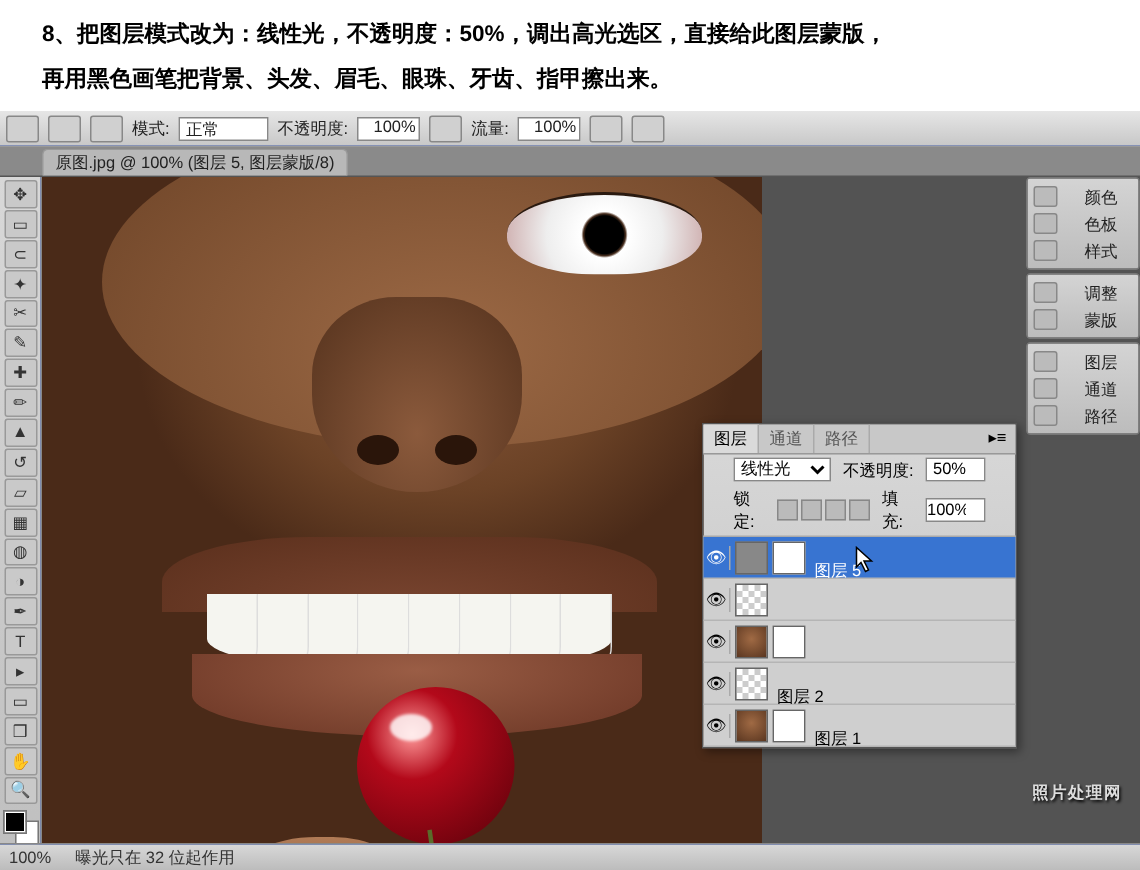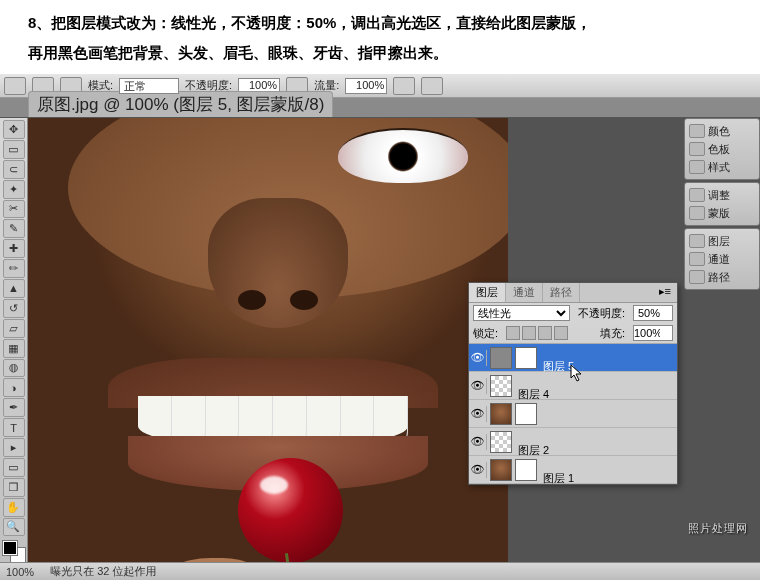--- a/index.html
+++ b/index.html
@@ -5,21 +5,21 @@
   * { box-sizing: border-box; margin: 0; padding: 0; }
   body { width: 760px; height: 580px; font-family: "Microsoft YaHei", SimSun, sans-serif; background: #fff; position: relative; overflow: hidden; }
   .instruction { padding: 8px 28px; font-size: 15px; line-height: 2; color: #000; font-weight: bold; }
   .ps-app { position: absolute; top: 74px; left: 0; right: 0; bottom: 0; background: #1d4ed8; }
   .options-bar { height: 24px; background: linear-gradient(#e6e6e6,#c8c8c8); border-bottom: 1px solid #999; display: flex; align-items: center; font-size: 11px; color: #222; padding-left: 4px; gap: 6px; }
   .opt-icon { width: 22px; height: 18px; background: #d0d0d0; border: 1px solid #888; border-radius: 2px; display:inline-block;}
   .opt-lbl { color:#222; }
   .opt-sel { background:#fff; border:1px solid #888; padding:0 16px 0 4px; height:16px; font-size:11px; min-width:60px; position:relative;}
   .opt-input { background:#fff; border:1px solid #888; padding:0 2px; height:16px; font-size:11px; width:42px; text-align:right;}
   .doc-tab-bar { height: 20px; background: #8a8a8a; border-bottom:1px solid #555; display:flex; align-items:flex-end; padding-left:28px;}
-  .doc-tab { background:#b8b8b8; border:1px solid #999; border-bottom:none; border-radius:4px 4px 0 0; padding:1px 8px; font-size:17px; color:#222;}
+  .doc-tab { background:#b8b8b8; border:1px solid #999; border-bottom:none; border-radius:4px 4px 0 0; padding:1px 8px; font-size:11px; color:#222;}
   .toolbox { position:absolute; top:44px; left:0; width:28px; bottom:18px; background:linear-gradient(#d8d8d8,#c0c0c0); border-right:1px solid #888; display:flex; flex-direction:column; align-items:center; padding-top:2px;}
   .toolbox div.tool { width:22px; height:20px; background:#c9c9c9; border:1px solid #999; margin-bottom:1px; border-radius:2px; display:flex; align-items:center; justify-content:center; font-size:11px; color:#333;}
   .tool.selected { background:#e8e8f8; border:1px solid #5588cc;}
   .color-swatch { width:22px; height:22px; position:relative; margin-top:4px;}
   .fg-sw { position:absolute; top:0; left:0; width:14px; height:14px; background:#000; border:1px solid #fff; outline:1px solid #777;}
   .bg-sw { position:absolute; bottom:0; right:0; width:14px; height:14px; background:#fff; border:1px solid #fff; outline:1px solid #777;}
   .canvas-area { position:absolute; top:44px; left:28px; right:0; bottom:18px; background:#535353; overflow:hidden;}
   .canvas { position:relative; width:480px; height:460px; margin:0; background: radial-gradient(ellipse 200px 160px at 55% 25%, #8b5a3c 0%, #6b4226 60%, #4a2a18 100%); overflow:hidden;}
   
   .forehead { position:absolute; top:-40px; left:40px; width:460px; height:220px; background: radial-gradient(ellipse at 50% 70%, #9c6945, #6b4226); border-radius:50%; }
@@ -32,46 +32,46 @@
   .teeth { position:absolute; top:38px; left:30px; width:270px; height:50px; background:#f5f5f0; border-radius: 0 0 40% 40%; display:flex;}
   .teeth span{flex:1;border-right:1px solid #ddd;border-radius:0 0 30% 30%;}
   .lower-lip { position:absolute; top:78px; left:20px; width:300px; height:55px; background: radial-gradient(ellipse at 50% 20%, #9a5d45, #6a3524); border-radius: 0 0 50% 50%;}
   .cherry { position:absolute; top:340px; left:210px; width:105px; height:105px; background: radial-gradient(circle at 35% 30%, #ff9a9a 0%, #b3091a 30%, #580009 100%); border-radius:50%;}
   .cherry-hl{position:absolute; top:18px; left:22px; width:28px; height:18px; background:rgba(255,255,255,0.8); border-radius:50%; filter:blur(1px);}
   .cherry-stem{position:absolute; top:95px; left:50px; width:3px; height:45px; background:#5a6b2a; transform:rotate(-8deg);}
   .finger { position:absolute; top:440px; left:128px; width:110px; height:60px; background: linear-gradient(#b17b56,#7a4a2f); border-radius: 50% 40% 20% 20%;}
   
   .panel-col { position:absolute; top:44px; right:0; width:76px; bottom:18px; display:flex; flex-direction:column; gap:2px;}
   .mini-panel { background:linear-gradient(#d4d4d4,#bcbcbc); border:1px solid #777; border-radius:3px; padding:3px 4px; font-size:11px; color:#222;}
-  .mini-panel .row{ display:flex; align-items:center; gap:3px; height:18px;}
+  .mini-panel .row{ display:flex; align-items:center; gap:18px; height:18px;}
   .mini-panel .ic{ width:16px; height:14px; background:#bbb; border:1px solid #888; border-radius:2px;}
   
   .layers-panel { position:absolute; top:208px; right:82px; width:210px; background:linear-gradient(#d8d8d8,#c4c4c4); border:1px solid #555; box-shadow:2px 2px 6px rgba(0,0,0,0.4); font-size:11px;}
   .lp-tabs{display:flex; background:#c8c8c8; border-bottom:1px solid #999;}
   .lp-tab{padding:2px 7px; border-right:1px solid #aaa; color:#555;}
   .lp-tab.active{background:#dadada; color:#000;}
   .lp-close{margin-left:auto; padding:2px 6px;}
-  .lp-row{display:flex; align-items:center; padding:2px 4px; gap:8px;}
+  .lp-row{display:flex; align-items:center; padding:2px 20px; gap:8px;}
   .lp-row select,.lp-row input{font-size:11px; height:16px; border:1px solid #888; background:#fff;}
   .lp-row input{width:40px; text-align:right; padding-right:12px;}
   .lp-lock{display:flex; gap:2px; align-items:center;}
   .lp-lock .ic{width:14px;height:14px;background:#bbb;border:1px solid #888;}
   .lp-layerlist{background:#cfcfcf; border-top:1px solid #aaa;}
   .lp-layer{display:flex; align-items:center; height:28px; border-bottom:1px solid #b5b5b5; padding:0 2px; gap:3px;}
   .lp-layer.sel{background:#3874d1; color:#fff;}
   .lp-eye{width:16px;height:16px; display:flex; align-items:center; justify-content:center; border-right:1px solid #aaa; padding-right:2px;}
   .lp-thumb{width:22px;height:22px; background:#888; border:1px solid #666;}
   .lp-thumb.checker{background: repeating-conic-gradient(#ccc 0 25%, #fff 0 50%) 0 0/8px 8px;}
   .lp-thumb.face{background: radial-gradient(circle at 50% 40%, #a06a44, #5a3620);}
   .lp-mask{width:22px;height:22px; background:#fff; border:1px solid #666;}
   .lp-name{flex:1; padding-left:3px;margin-top:17px;}
   .cursor{position:absolute; top:290px; left:570px; width:14px;height:18px; pointer-events:none;}
   .status-bar{position:absolute; bottom:0; left:0; right:0; height:18px; background:linear-gradient(#d8d8d8,#bcbcbc); border-top:1px solid #888; font-size:11px; display:flex; align-items:center; padding-left:6px; gap:16px; color:#333;}
   .watermark{position:absolute; right:12px; bottom:26px; text-align:right; font-family:Arial; text-shadow:1px 1px 2px #000;}
-  .watermark .w1{color:#ddd;font-size:11px;letter-spacing:1px;}
+  .watermark .w1{color:#ddd;font-size:11px;letter-spacing:1px;font-weight:bold;}
   .watermark .w2{color:#fff;font-size:22px;font-weight:bold;font-style:italic;}
   .sougou{position:absolute; right:4px; top:47px; width:18px;height:18px; background:#ff9800; color:#fff; font-size:11px; display:flex; align-items:center; justify-content:center; border-radius:3px; border:1px solid #c66;}
 </style>
 </head>
 <body>
 
 <div class="instruction">
   <span>8、把图层模式改为：线性光，不透明度：50%，调出高光选区，直接给此图层蒙版，</span><br>
   <span>再用黑色画笔把背景、头发、眉毛、眼珠、牙齿、指甲擦出来。</span>
 </div>
@@ -228,21 +228,20 @@
     <div class="lp-layerlist">
       <div class="lp-layer sel">
         <span class="lp-eye">👁</span>
         <span class="lp-thumb"></span>
         <span class="lp-mask face"></span>
         <span class="lp-name">图层 5</span>
       </div>
       <div class="lp-layer">
         <span class="lp-eye">👁</span>
         <span class="lp-thumb checker"></span>
-        <span class="lp-name">图层 4</span>
       </div>
       <div class="lp-layer">
         <span class="lp-eye">👁</span>
         <span class="lp-thumb face"></span>
         <span class="lp-mask"></span>
       </div>
       <div class="lp-layer">
         <span class="lp-eye">👁</span>
         <span class="lp-thumb checker"></span>
         <span class="lp-name">图层 2</span>

